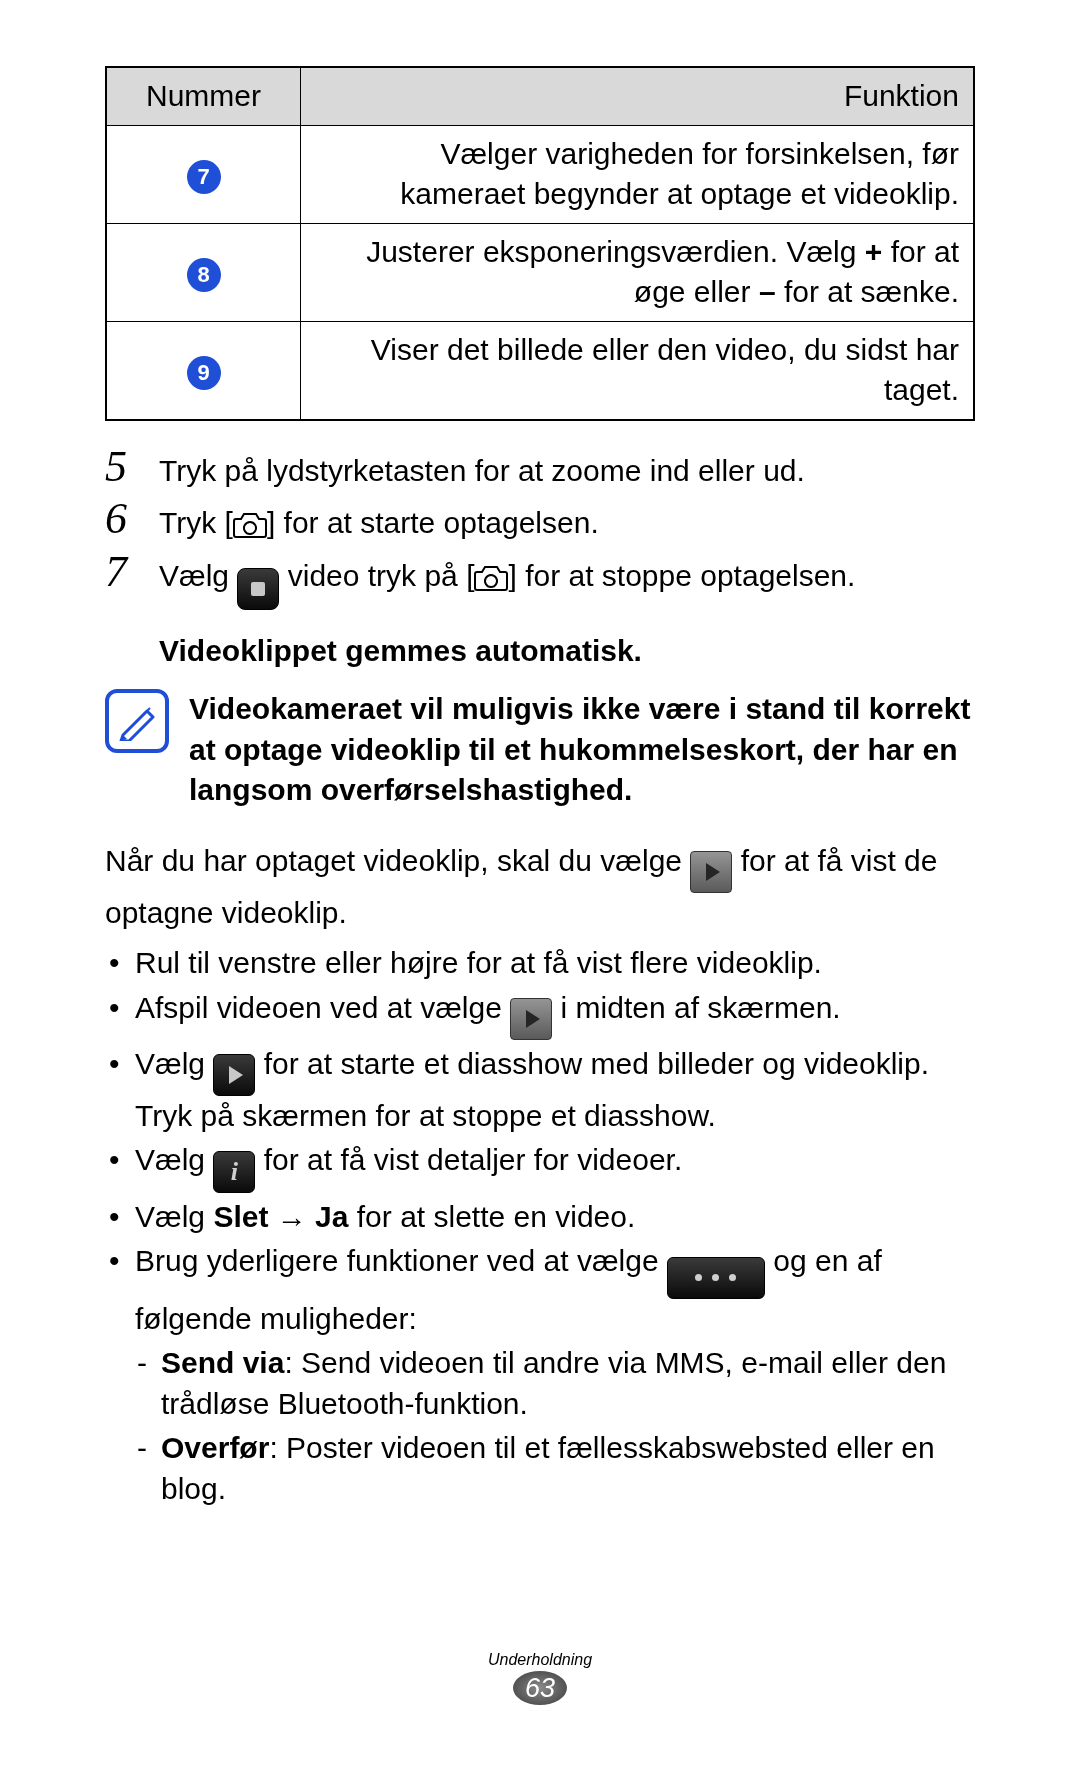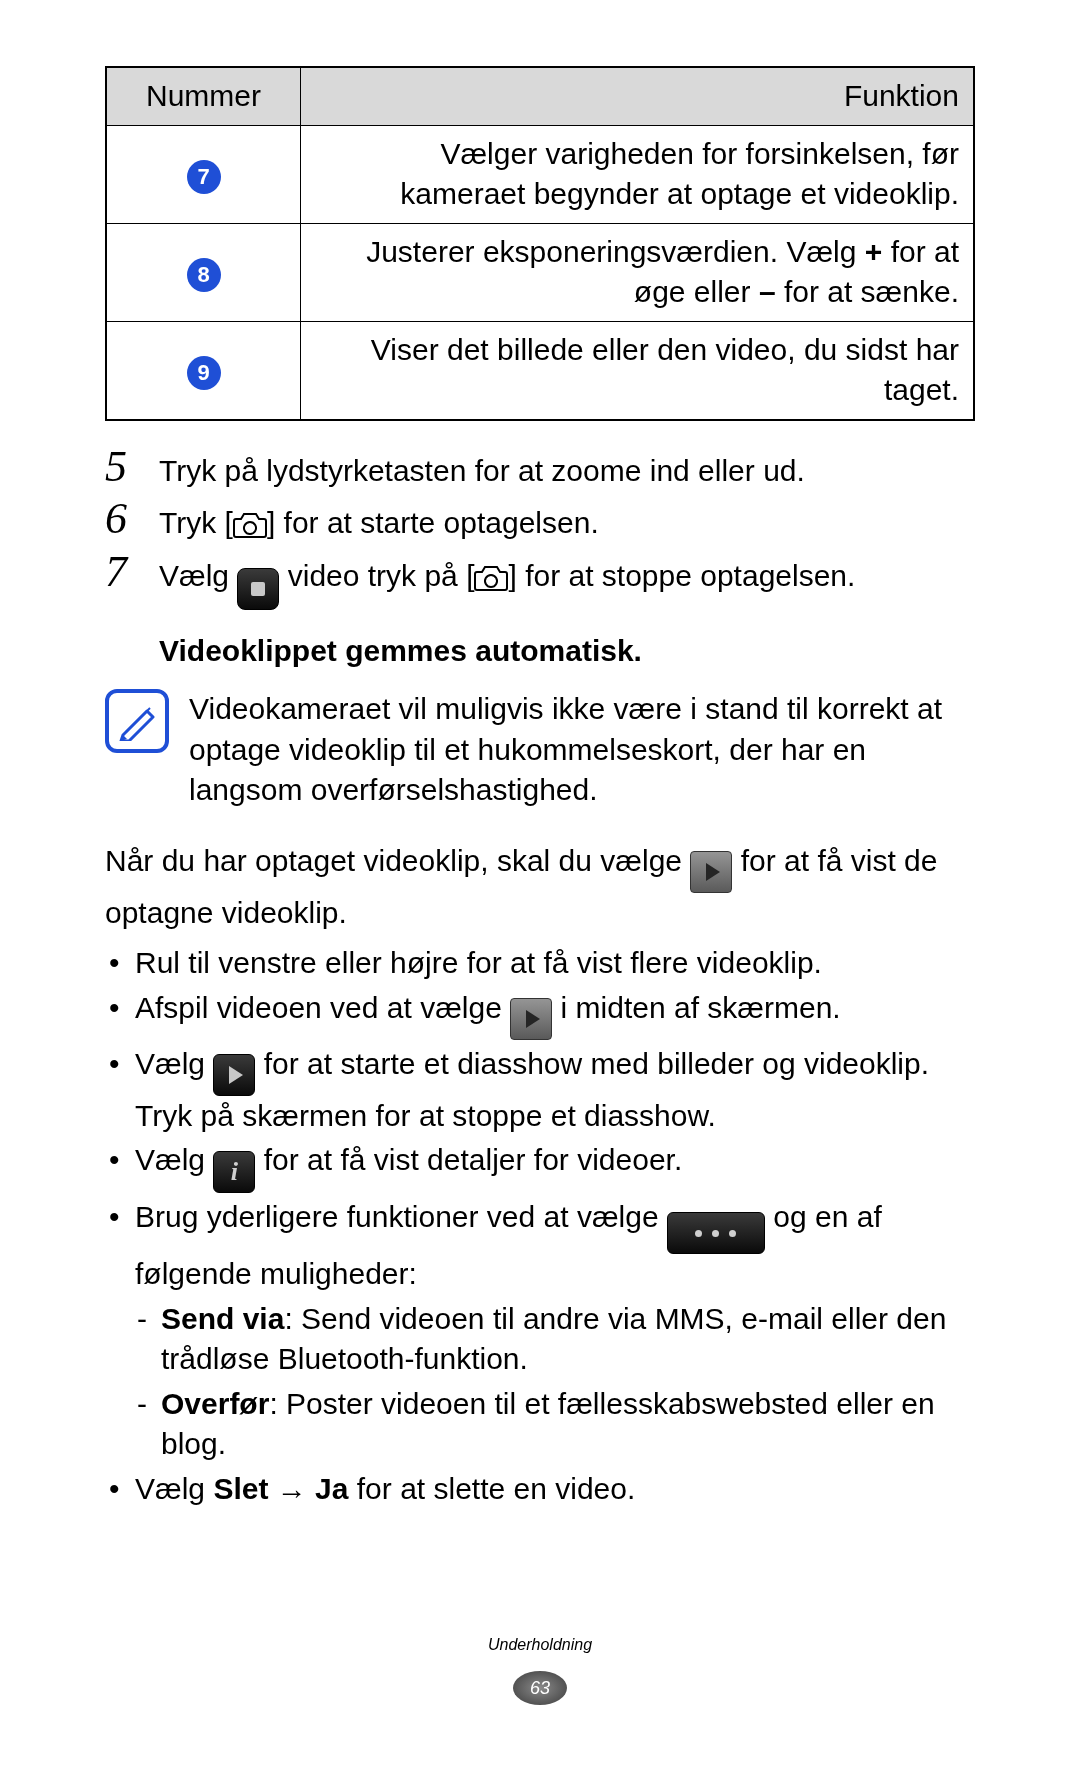--- a/index.html
+++ b/index.html
@@ -168,21 +168,21 @@
     align-items: flex-start;
   }
   .note-icon {
     width: 56px; height: 56px;
     border: 4px solid #1f4fd6;
     border-radius: 12px;
     flex-shrink: 0;
     display: flex; align-items: center; justify-content: center;
   }
   .note-icon svg { width: 40px; height: 40px; }
-  .note-body { flex: 1; }
+  .note-body { flex: 1; font-weight: bold; }
 
   
   .para { margin-top: 30px; }
   ul.bullets {
     list-style: none;
     padding: 0;
     margin: 10px 0 8px 0;
   }
   ul.bullets > li {
     position: relative;
@@ -218,26 +218,26 @@
     position: absolute;
     left: 0; right: 0;
     bottom: 66px;
     text-align: center;
   }
   .footer .section {
     font-style: italic;
     font-size: 16px;
   }
   .footer .pagenum {
-    margin: 15px auto 0 auto;
+    margin: 0 auto 0 auto;
     width: 54px;
     height: 34px;
     background: radial-gradient(ellipse at center, #8a8a8a 0%, #4a4a4a 80%);
     color: #fff;
-    font-size: 18px;
+    font-size: 27px;
     border-radius: 50%;
     display: flex; align-items: center; justify-content: center;
     font-style: italic;
   }
 </style>
 </head>
 <body>
 
 <div class="page">
 
@@ -333,37 +333,37 @@
       <span>Vælg </span><span class="icon slideshow-btn">
           <span class="play-tri"></span>
         </span><span> for at starte et diasshow med billeder og videoklip. Tryk på skærmen for at stoppe et diasshow.</span>
     </li>
     <li>
       <span>Vælg </span><span class="icon info-btn">
           <span class="i">i</span>
         </span><span> for at få vist detaljer for videoer.</span>
     </li>
     <li>
+      <span>Vælg </span><span class="bold">Slet</span><span> → </span><span class="bold">Ja</span><span> for at slette en video.</span>
+    </li>
+    <li>
       <span>Brug yderligere funktioner ved at vælge </span><span class="icon more-btn">
           <span class="dot"></span>
           <span class="dot"></span>
           <span class="dot"></span>
         </span><span> og en af følgende muligheder:</span>
       <ul class="sub">
         <li>
           <span class="bold">Send via</span><span>: Send videoen til andre via MMS, e-mail eller den trådløse Bluetooth-funktion.</span>
         </li>
         <li>
           <span class="bold">Overfør</span><span>: Poster videoen til et fællesskabswebsted eller en blog.</span>
         </li>
       </ul>
     </li>
-    <li>
-      <span>Vælg </span><span class="bold">Slet</span><span> → </span><span class="bold">Ja</span><span> for at slette en video.</span>
-    </li>
   </ul>
 
   <div class="footer">
     <div class="section">Underholdning</div>
     <div class="pagenum">63</div>
   </div>
 
 </div>
 
 </body></html>

